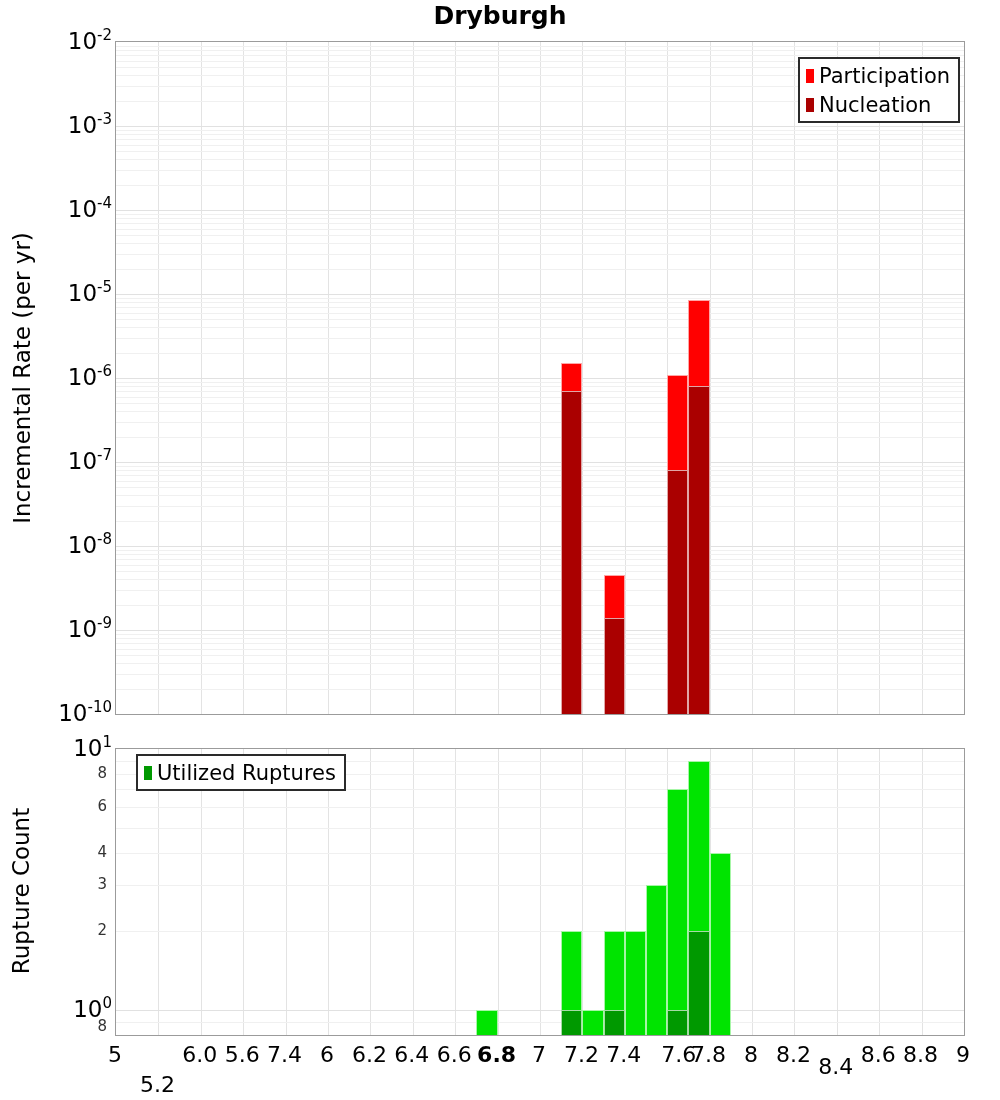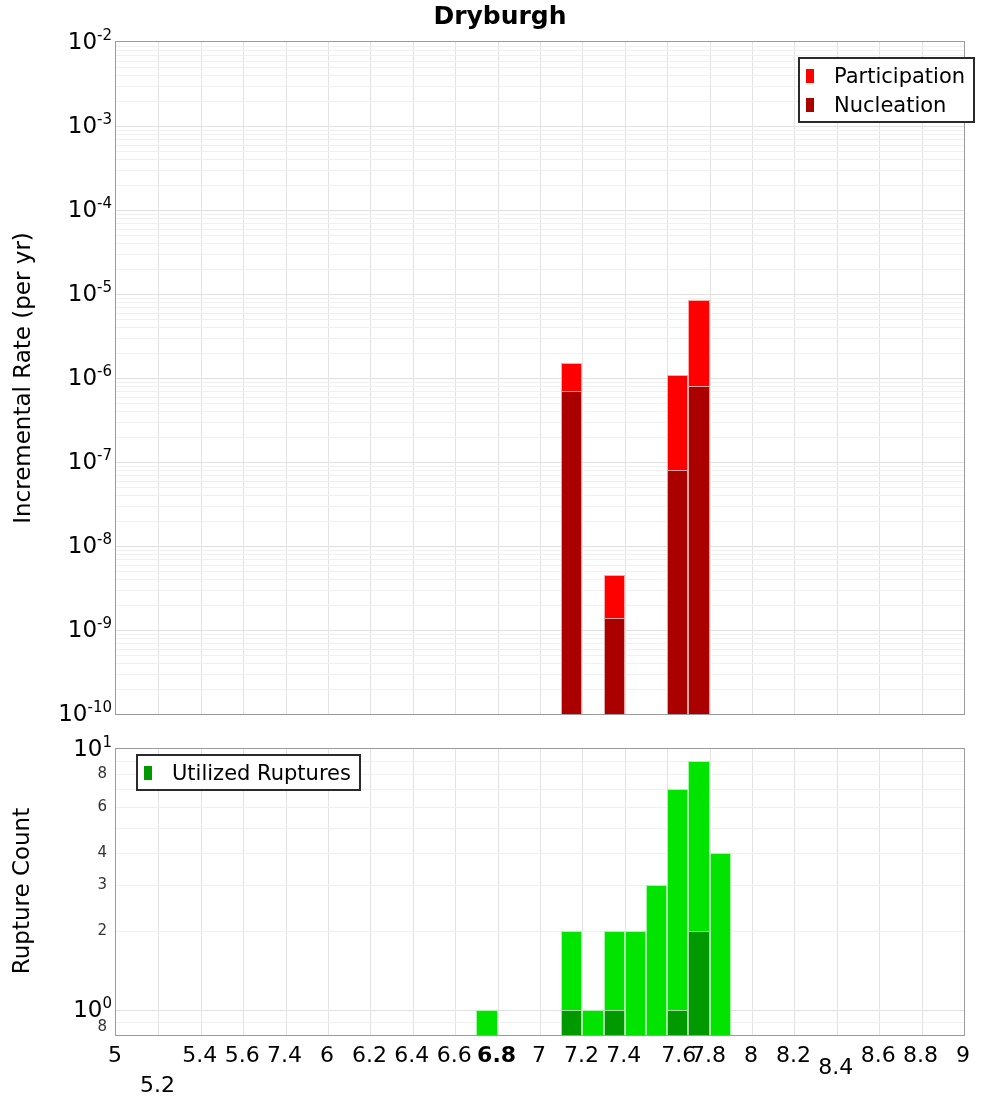--- a/index.html
+++ b/index.html
@@ -24,21 +24,21 @@
   .ytick sup{font-size:15px; line-height:0;}
   .ytick-minor{position:absolute; right:893px; height:18px; line-height:18px;
     font-size:15px; text-align:right; color:#333;}
   .xtick{position:absolute; top:1042px; width:60px; text-align:center; font-size:22px;}
   .xlab{position:absolute; left:115px; top:1070px; width:848px; text-align:center; font-size:23px;}
   .ylab{position:absolute; text-align:center; font-size:23px; transform:rotate(-90deg);}
   #ylab-top{left:-314px; top:364px; width:672px; height:28px; line-height:28px;}
   #ylab-bot{left:-122px; top:877px; width:286px; height:28px; line-height:28px;}
   .legend{position:absolute; background:#fff; border:2px solid #2a2a2a;
     padding:2px 8px 2px 6px; z-index:5;}
-  .legend-item{display:flex; align-items:center; gap:20px; height:29px;
+  .legend-item{display:flex; align-items:center; gap:5px; height:29px;
     font-size:21px; white-space:nowrap;}
   .swatch{width:8px; height:14px; display:inline-block; flex:0 0 auto;}
   #legend-top{left:798px; top:57px;}
   #legend-bottom{left:136px; top:754px;}
 </style>
 </head>
 <body>
 
 <div id="fig">
   <div class="title">Dryburgh</div>
@@ -204,21 +204,21 @@
 
   <div class="legend" id="legend-bottom">
     <div class="legend-item">
       <span class="swatch" style="background: rgb(0, 153, 0);"></span>
       <span>Utilized Ruptures</span>
     </div>
   </div>
 
 <div class="xtick" style="left: 85px;">5</div>
     <div class="xtick" style="left: 127.4px; margin-top: 30px;">5.2</div>
-    <div class="xtick" style="left: 169.8px;">5.4</div>
+    <div class="xtick" style="left: 169.8px;">6.0</div>
     <div class="xtick" style="left: 212.2px;">5.6</div>
     <div class="xtick" style="left: 254.6px;">7.4</div>
     <div class="xtick" style="left: 297px;">6</div>
     <div class="xtick" style="left: 339.4px;">6.2</div>
     <div class="xtick" style="left: 381.8px;">6.4</div>
     <div class="xtick" style="left: 424.2px;">6.6</div>
     <div class="xtick" style="left: 466.6px; font-weight: bold;">6.8</div>
     <div class="xtick" style="left: 509px;">7</div>
     <div class="xtick" style="left: 551.4px;">7.2</div>
     <div class="xtick" style="left: 593.8px;">7.4</div>

